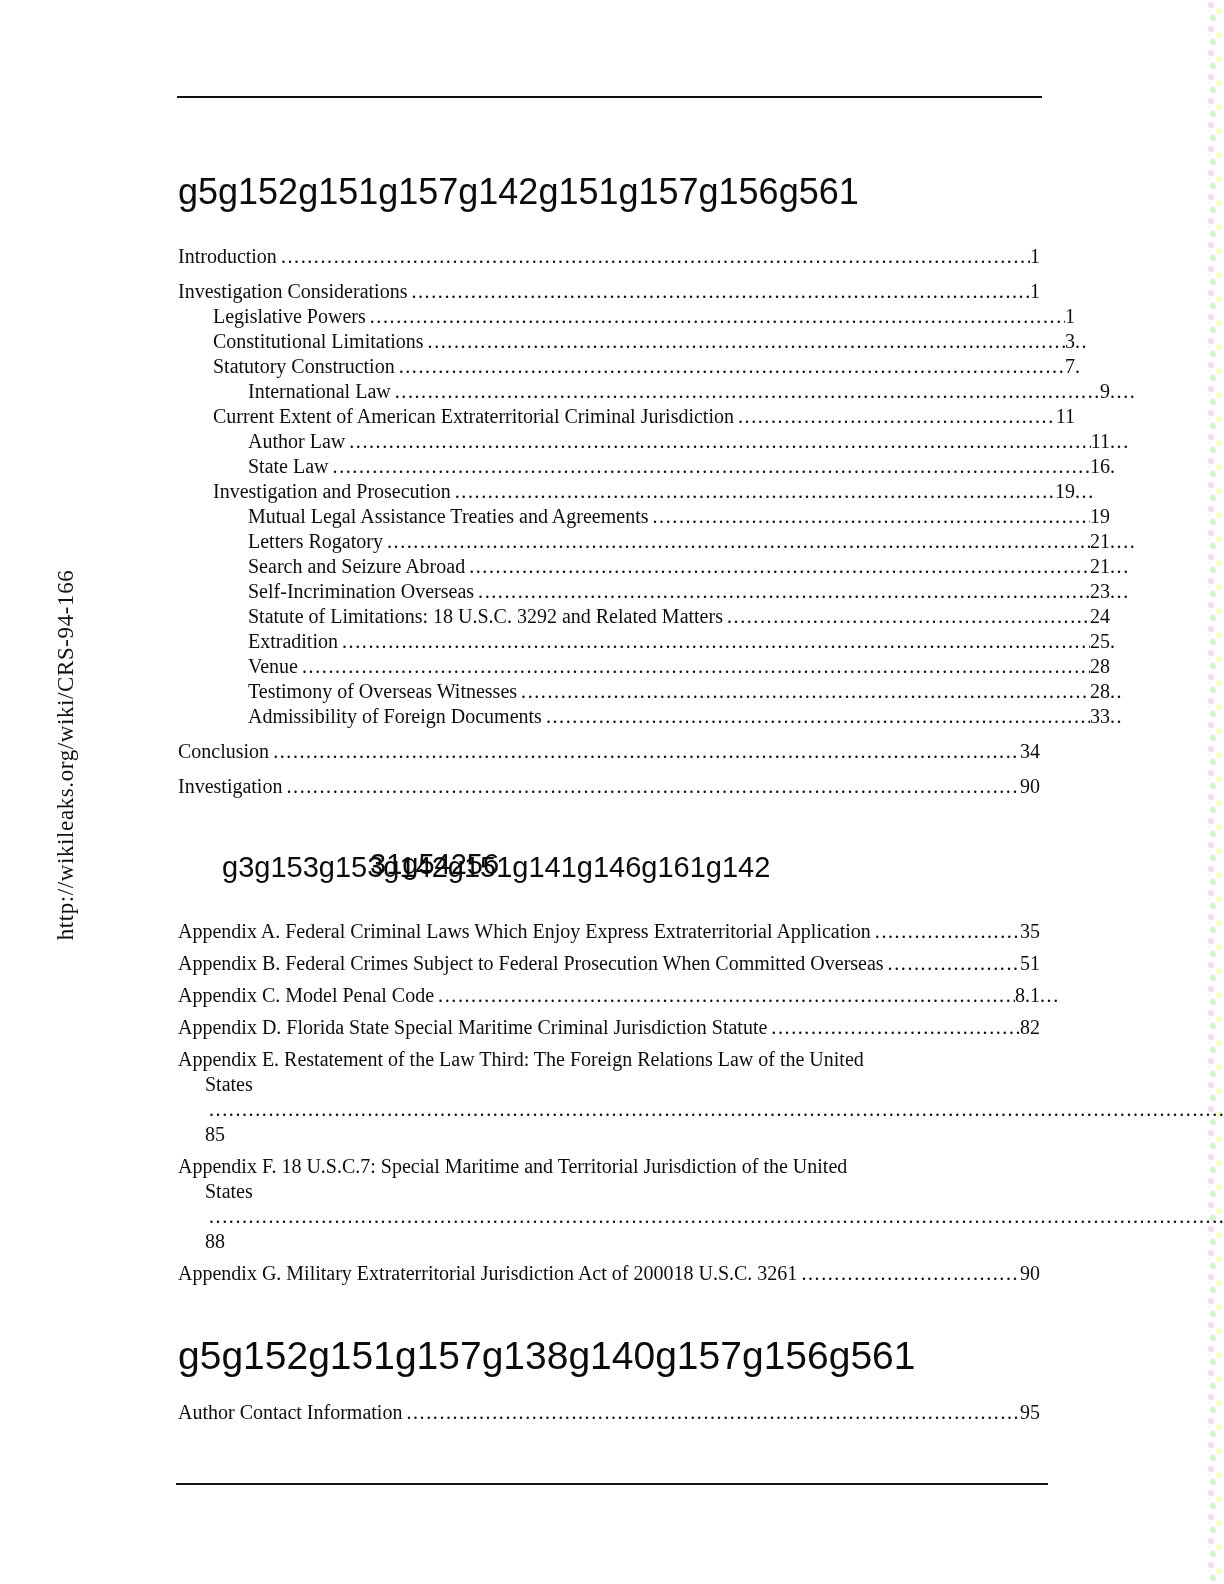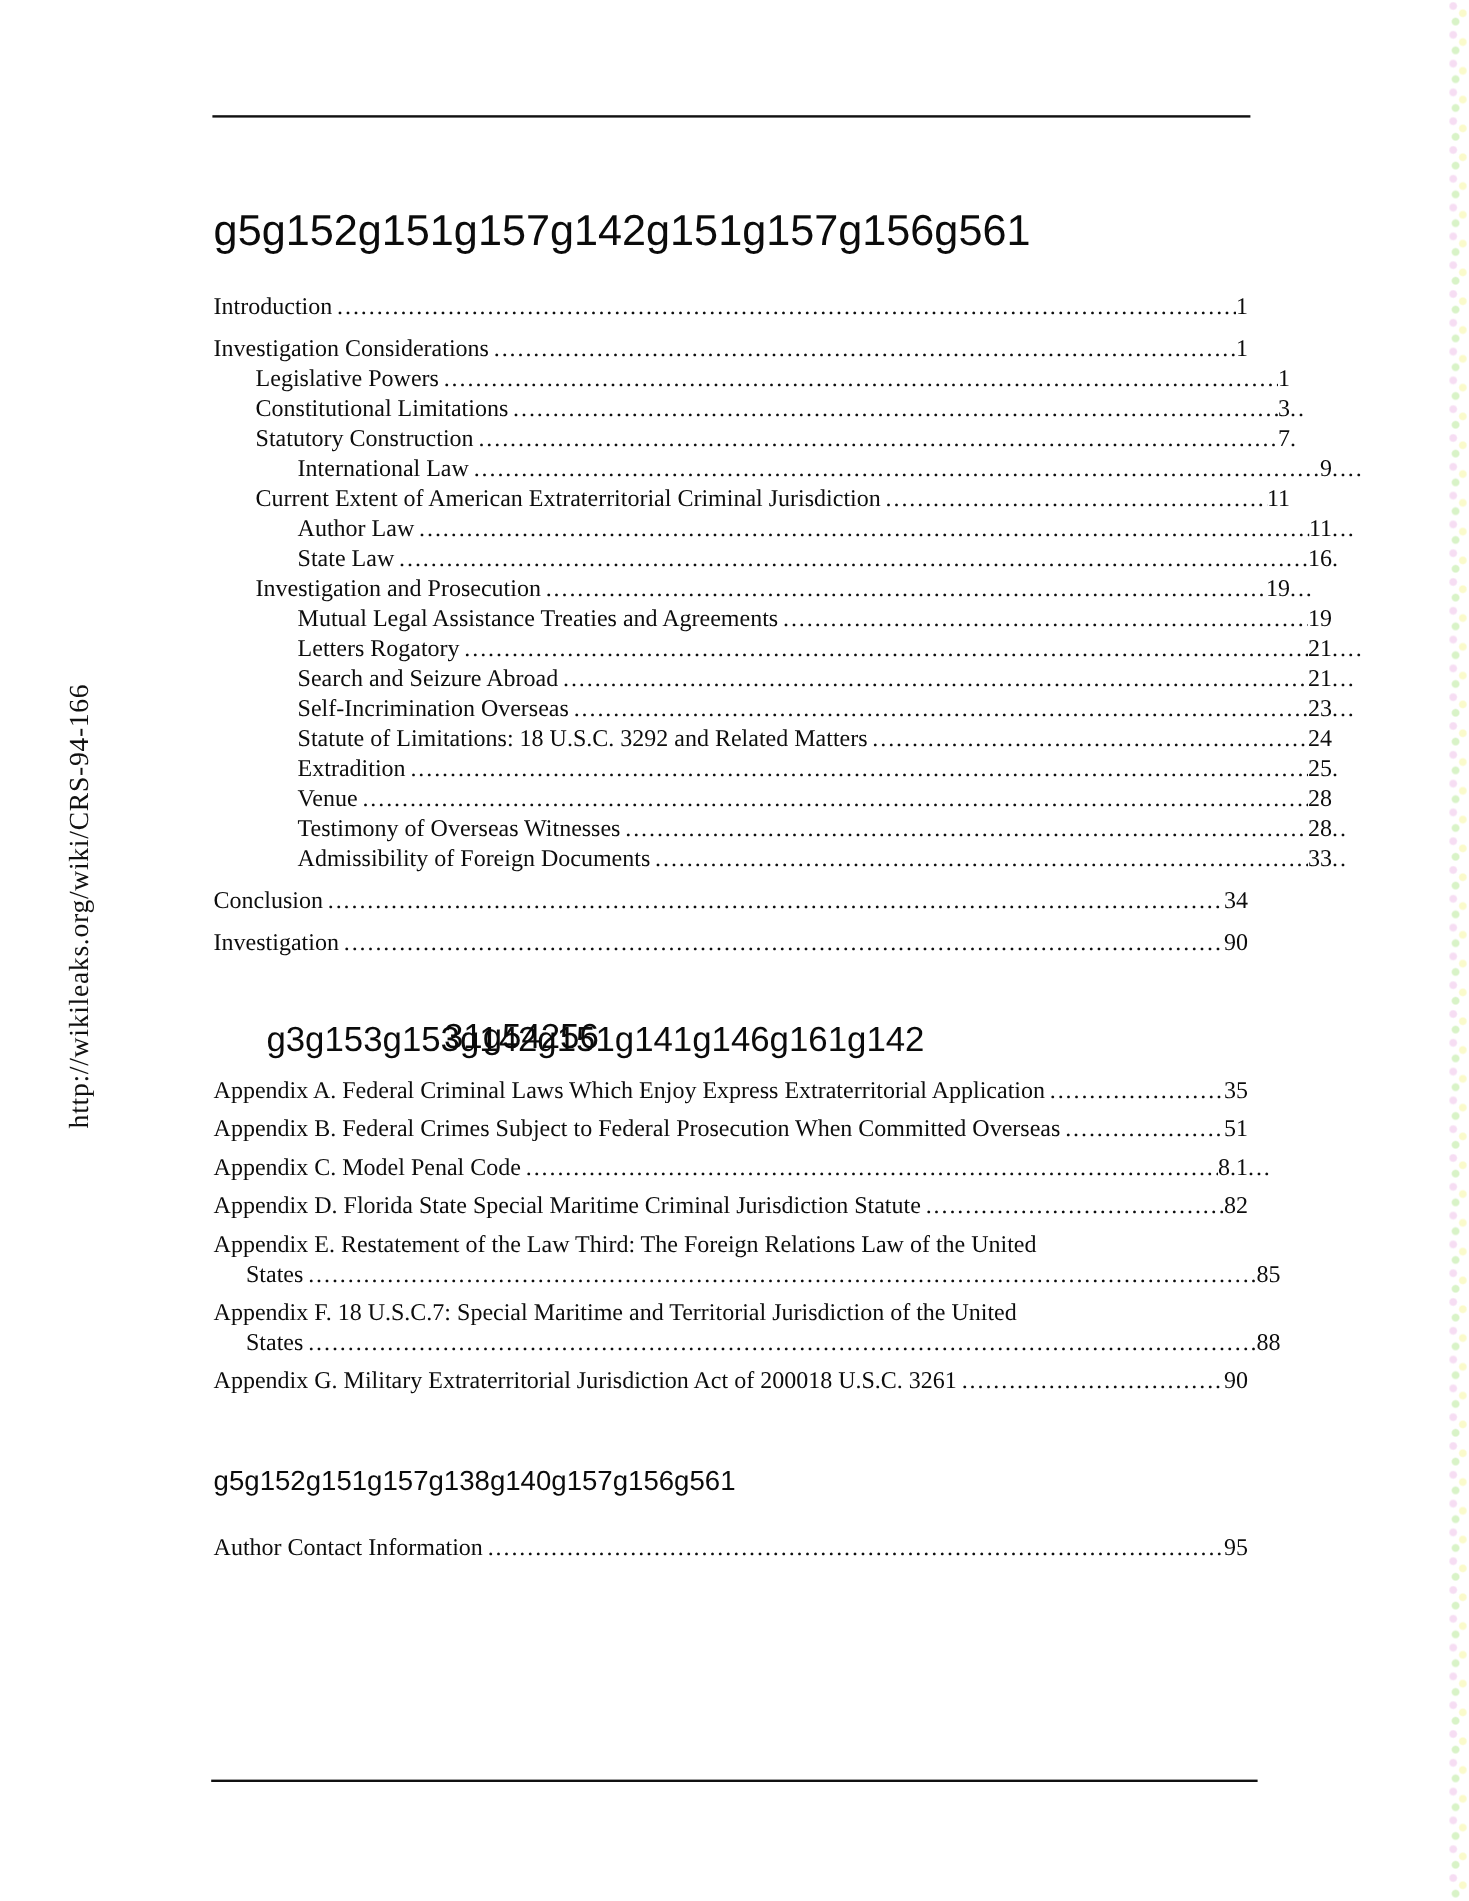--- a/index.html
+++ b/index.html
@@ -38,38 +38,38 @@
   }
 
   .content { position:absolute; left:178px; top:12px; width:862px; }
 
   h1.doc-h, h2.doc-h, h3.doc-h {
     font-family:"Liberation Sans","DejaVu Sans",sans-serif;
     font-weight:400; color:#0b0b0b; margin:0; padding:0;
   }
   h1.doc-h { margin-top:158px; font-size:36px; line-height:44px; }
   h2.doc-h { margin-top:50px;  font-size:29px; line-height:36px; position:relative;margin-left:44px; }
-  h3.doc-h { margin-top:52px;  font-size:23px; line-height:36px; }
+  h3.doc-h { margin-top:52px;  font-size:39px; line-height:36px; }
   .h2-overlay { position:absolute; left:148px; top:-3px; }
 
   .toc { margin-top:30px; font-size:20px; }
-  .toc-app { margin-top:12px; }
+  .toc-app { margin-top:34px; }
   .toc-contacts { margin-top:26px; }
 
   .trow {
     display:flex; align-items:baseline;
     width:862px; line-height:25px; position:relative;
   }
   .lvl1 { padding-left:35px; }
   .lvl2 { padding-left:70px; }
   .wrapline { padding-left:27px; }
   .gap { margin-top:10px; }
   .toc-app .trow { margin-top:7px; }
   .toc-app .trow:first-child { margin-top:0; }
-  .toc-app .trow.wrapline { margin-top:0; }
+  .toc-app .trow.wrapline { margin-top:0;flex-direction:column; }
 
   .tlabel { white-space:nowrap; }
   .tdots { flex:1 1 auto; overflow:hidden; white-space:nowrap; padding:0 2px 0 4px; }
   .tdots::after {
     content:"..................................................................................................................................................................................................";
     letter-spacing:1.6px;
   }
   .nolead .tdots::after { content:""; }
   .tpage { white-space:nowrap; }
   .ttrail { position:absolute; left:100%; bottom:0; letter-spacing:1.6px; white-space:nowrap; line-height:25px; }

